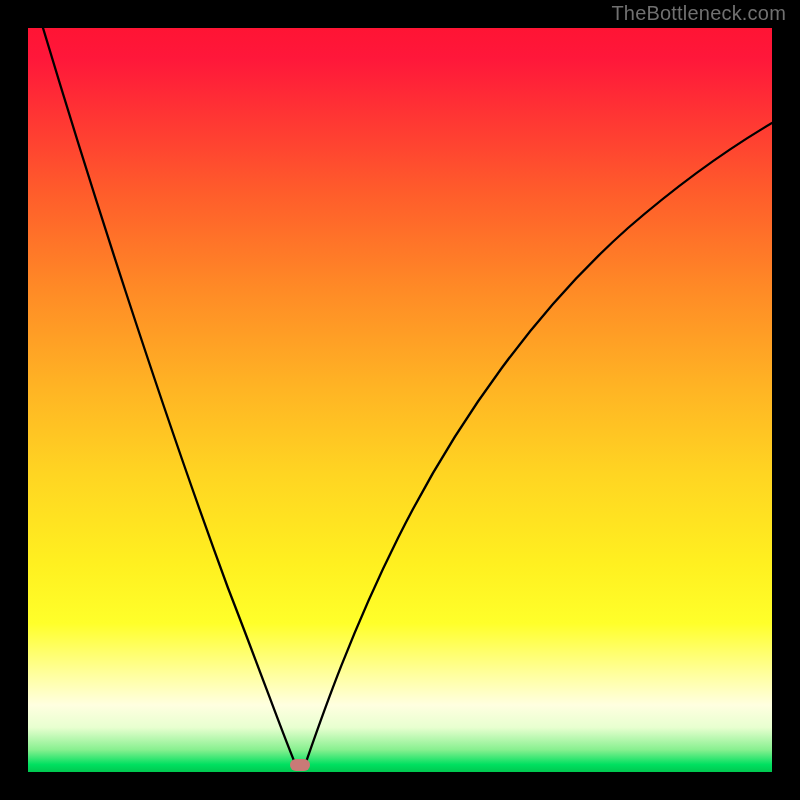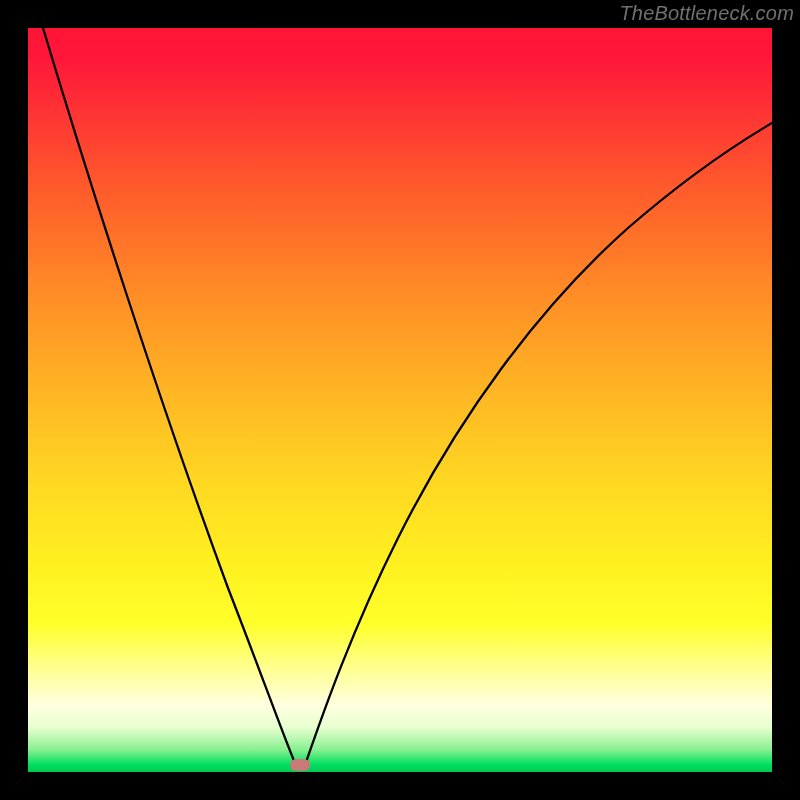--- a/index.html
+++ b/index.html
@@ -31,27 +31,26 @@
       #ffffe0 91%,
       #e8ffd0 94%,
       #88f090 97%,
       #00e060 99%,
       #00c850 100%
     );
   }
   .watermark {
     position: absolute;
     top: 2px;
-    right: 6px;
+    right: 14px;
     color: #707070;
     font-size: 20px;
     font-weight: 500;
     letter-spacing: 0.2px;
     z-index: 10;
-    font-style: italic;
   }
   svg.curve {
     position: absolute;
     left: 0;
     top: 0;
     width: 744px;
     height: 744px;
     pointer-events: none;
   }
   .curve path {

